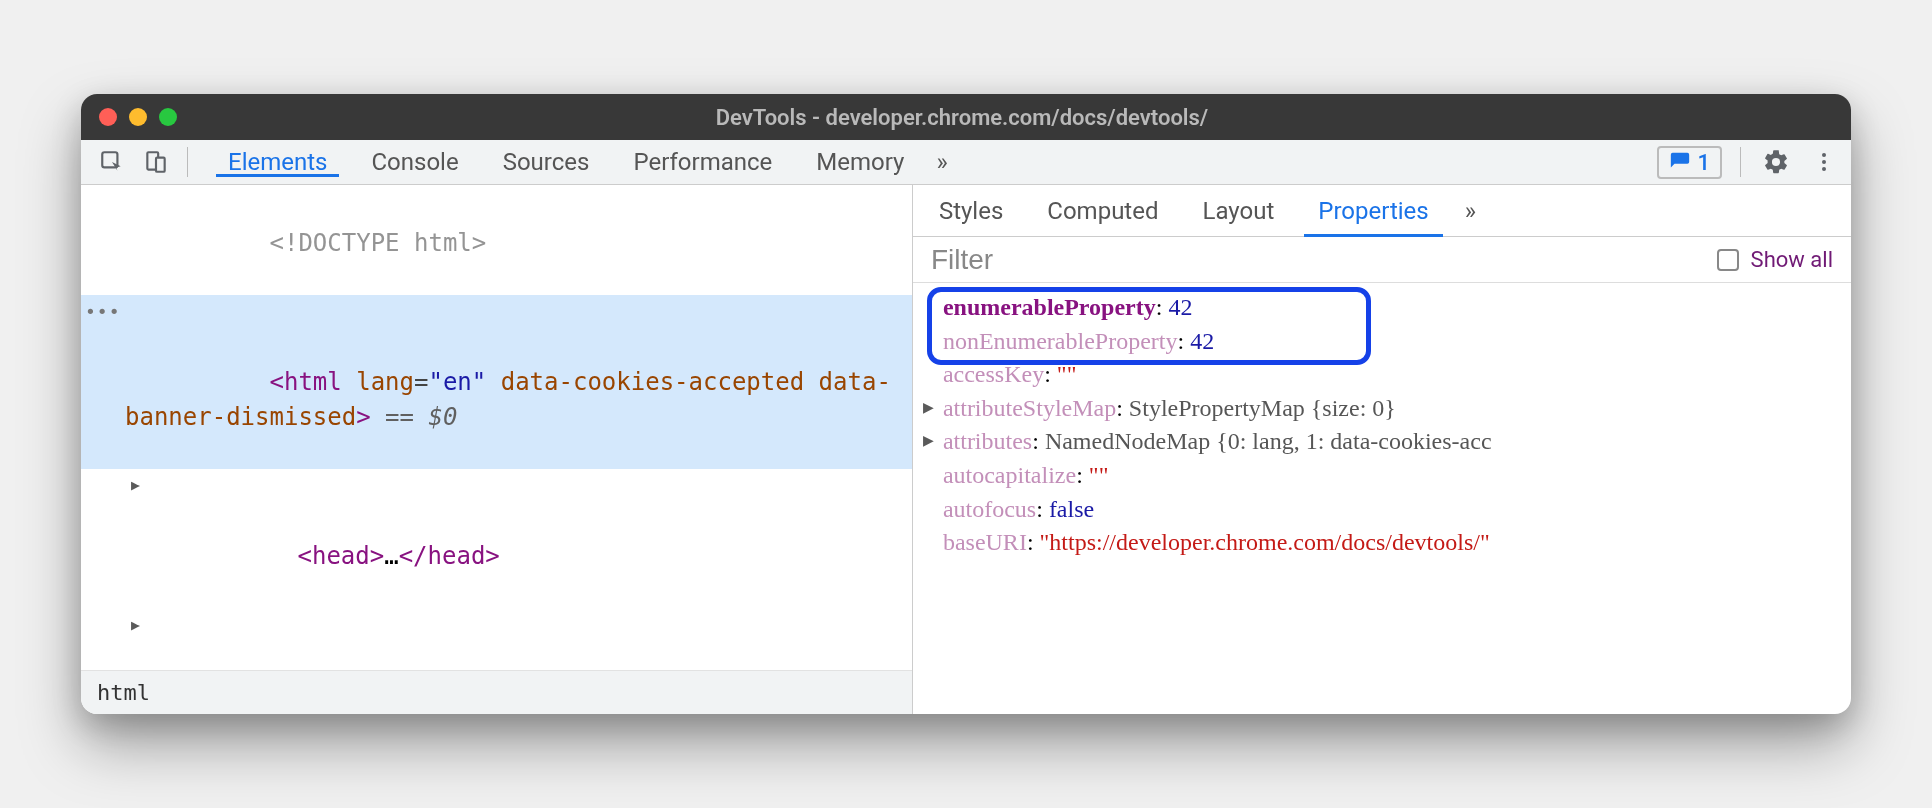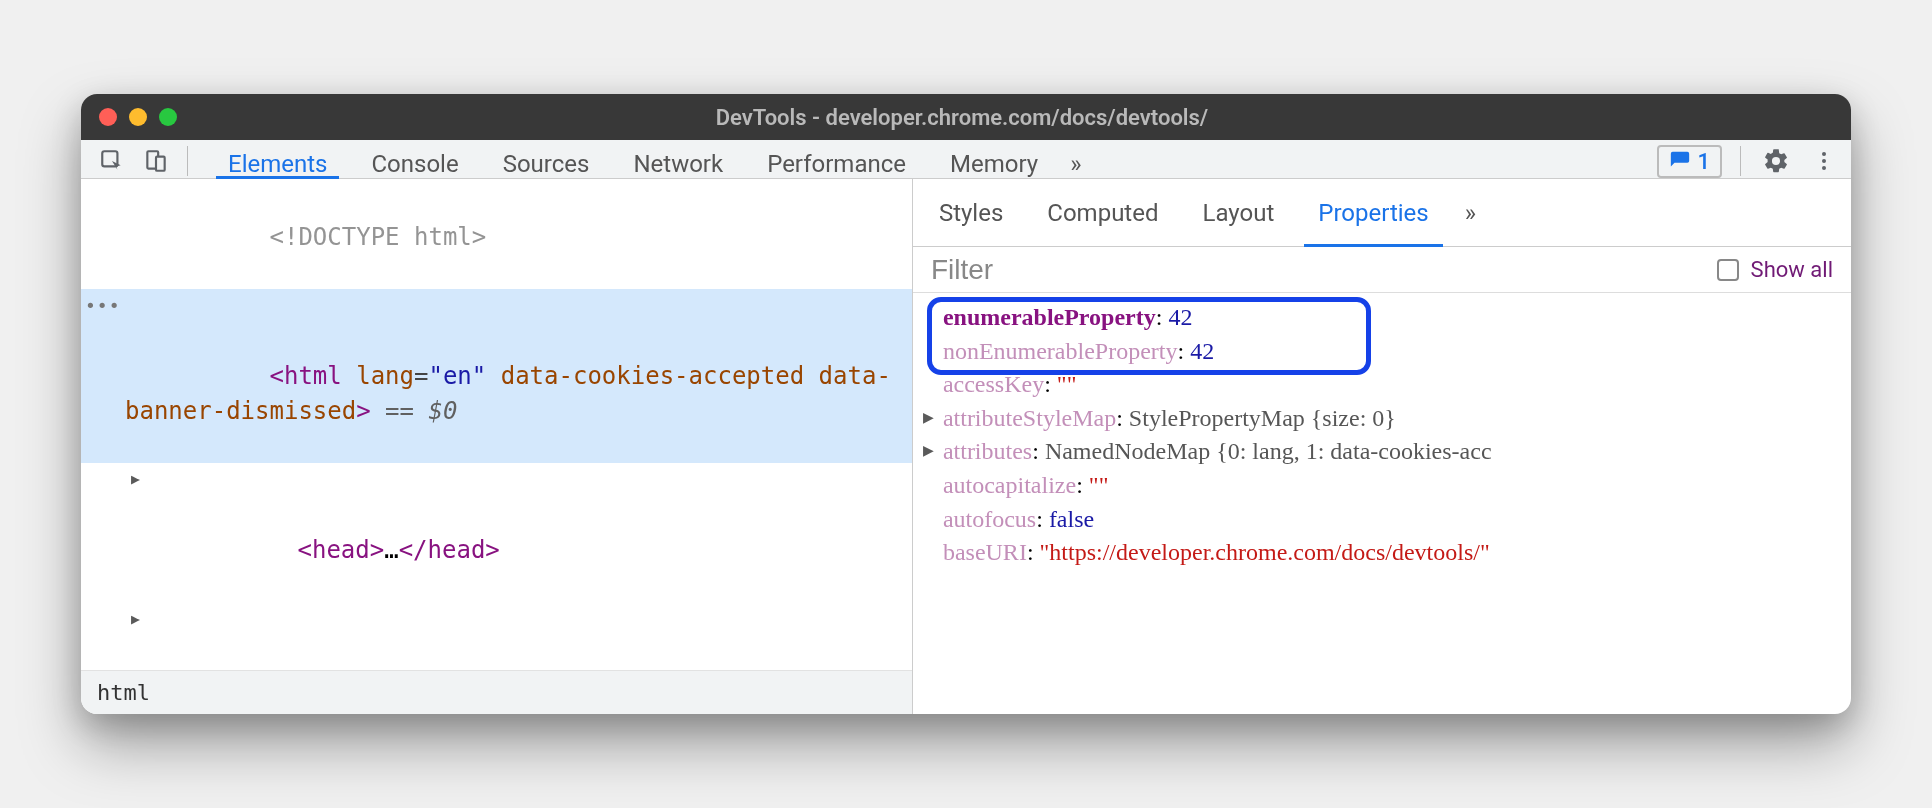--- a/index.html
+++ b/index.html
@@ -42,24 +42,24 @@
     position: absolute;
     left: 0; right: 8px;
     text-align: center;
     color: #b9b9b9;
     font-size: 22px;
     font-weight: 600;
     pointer-events: none;
   }
   .toolbar {
     background: #f1f3f4;
-    height: 39px;
+    height: 45px;
     border-bottom: 1px solid #ccc;
     display: flex;
-    align-items: flex-end;
+    align-items: center;
     padding: 0 10px 0 14px;
   }
   .toolbar-left {
     display: flex;
     align-items: center;
     gap: 10px;
     padding-right: 14px;
   }
   .vsep {
     width: 1px;
@@ -175,21 +175,21 @@
     align-items: center;
     padding: 0 16px;
     font-family: Menlo, Consolas, monospace;
     font-size: 22px;
     color: #333;
     border-top: 1px solid #e2e2e2;
   }
   .right-tabs {
     display: flex;
     align-items: stretch;
-    height: 68px;
+    height: 52px;
     border-bottom: 1px solid #ccc;
     padding: 0 8px;
     gap: 8px;
   }
   .right-tab {
     display: flex;
     align-items: center;
     padding: 0 18px;
     font-size: 24px;
     color: #555;
@@ -289,21 +289,20 @@
           <rect x="4" y="3" width="10" height="16" rx="1"></rect>
           <rect x="12" y="8" width="8" height="13" rx="1" fill="#f1f3f4"></rect>
         </svg>
       </div>
       <div class="vsep"></div>
     </div>
     <div class="main-tabs" id="main-tabs">
         <div class="main-tab active">Elements</div>
         <div class="main-tab">Console</div>
         <div class="main-tab">Sources</div>
-        <div class="main-tab">Network</div>
         <div class="main-tab">Performance</div>
         <div class="main-tab">Memory</div>
       </div>
     <div class="main-tab" style="padding:0 10px;">
       <span>»</span>
     </div>
     <div class="toolbar-spacer"></div>
     <div class="toolbar-right">
       <div class="feedback-badge">
         <svg width="22" height="22" viewBox="0 0 24 24" fill="#1a73e8">

